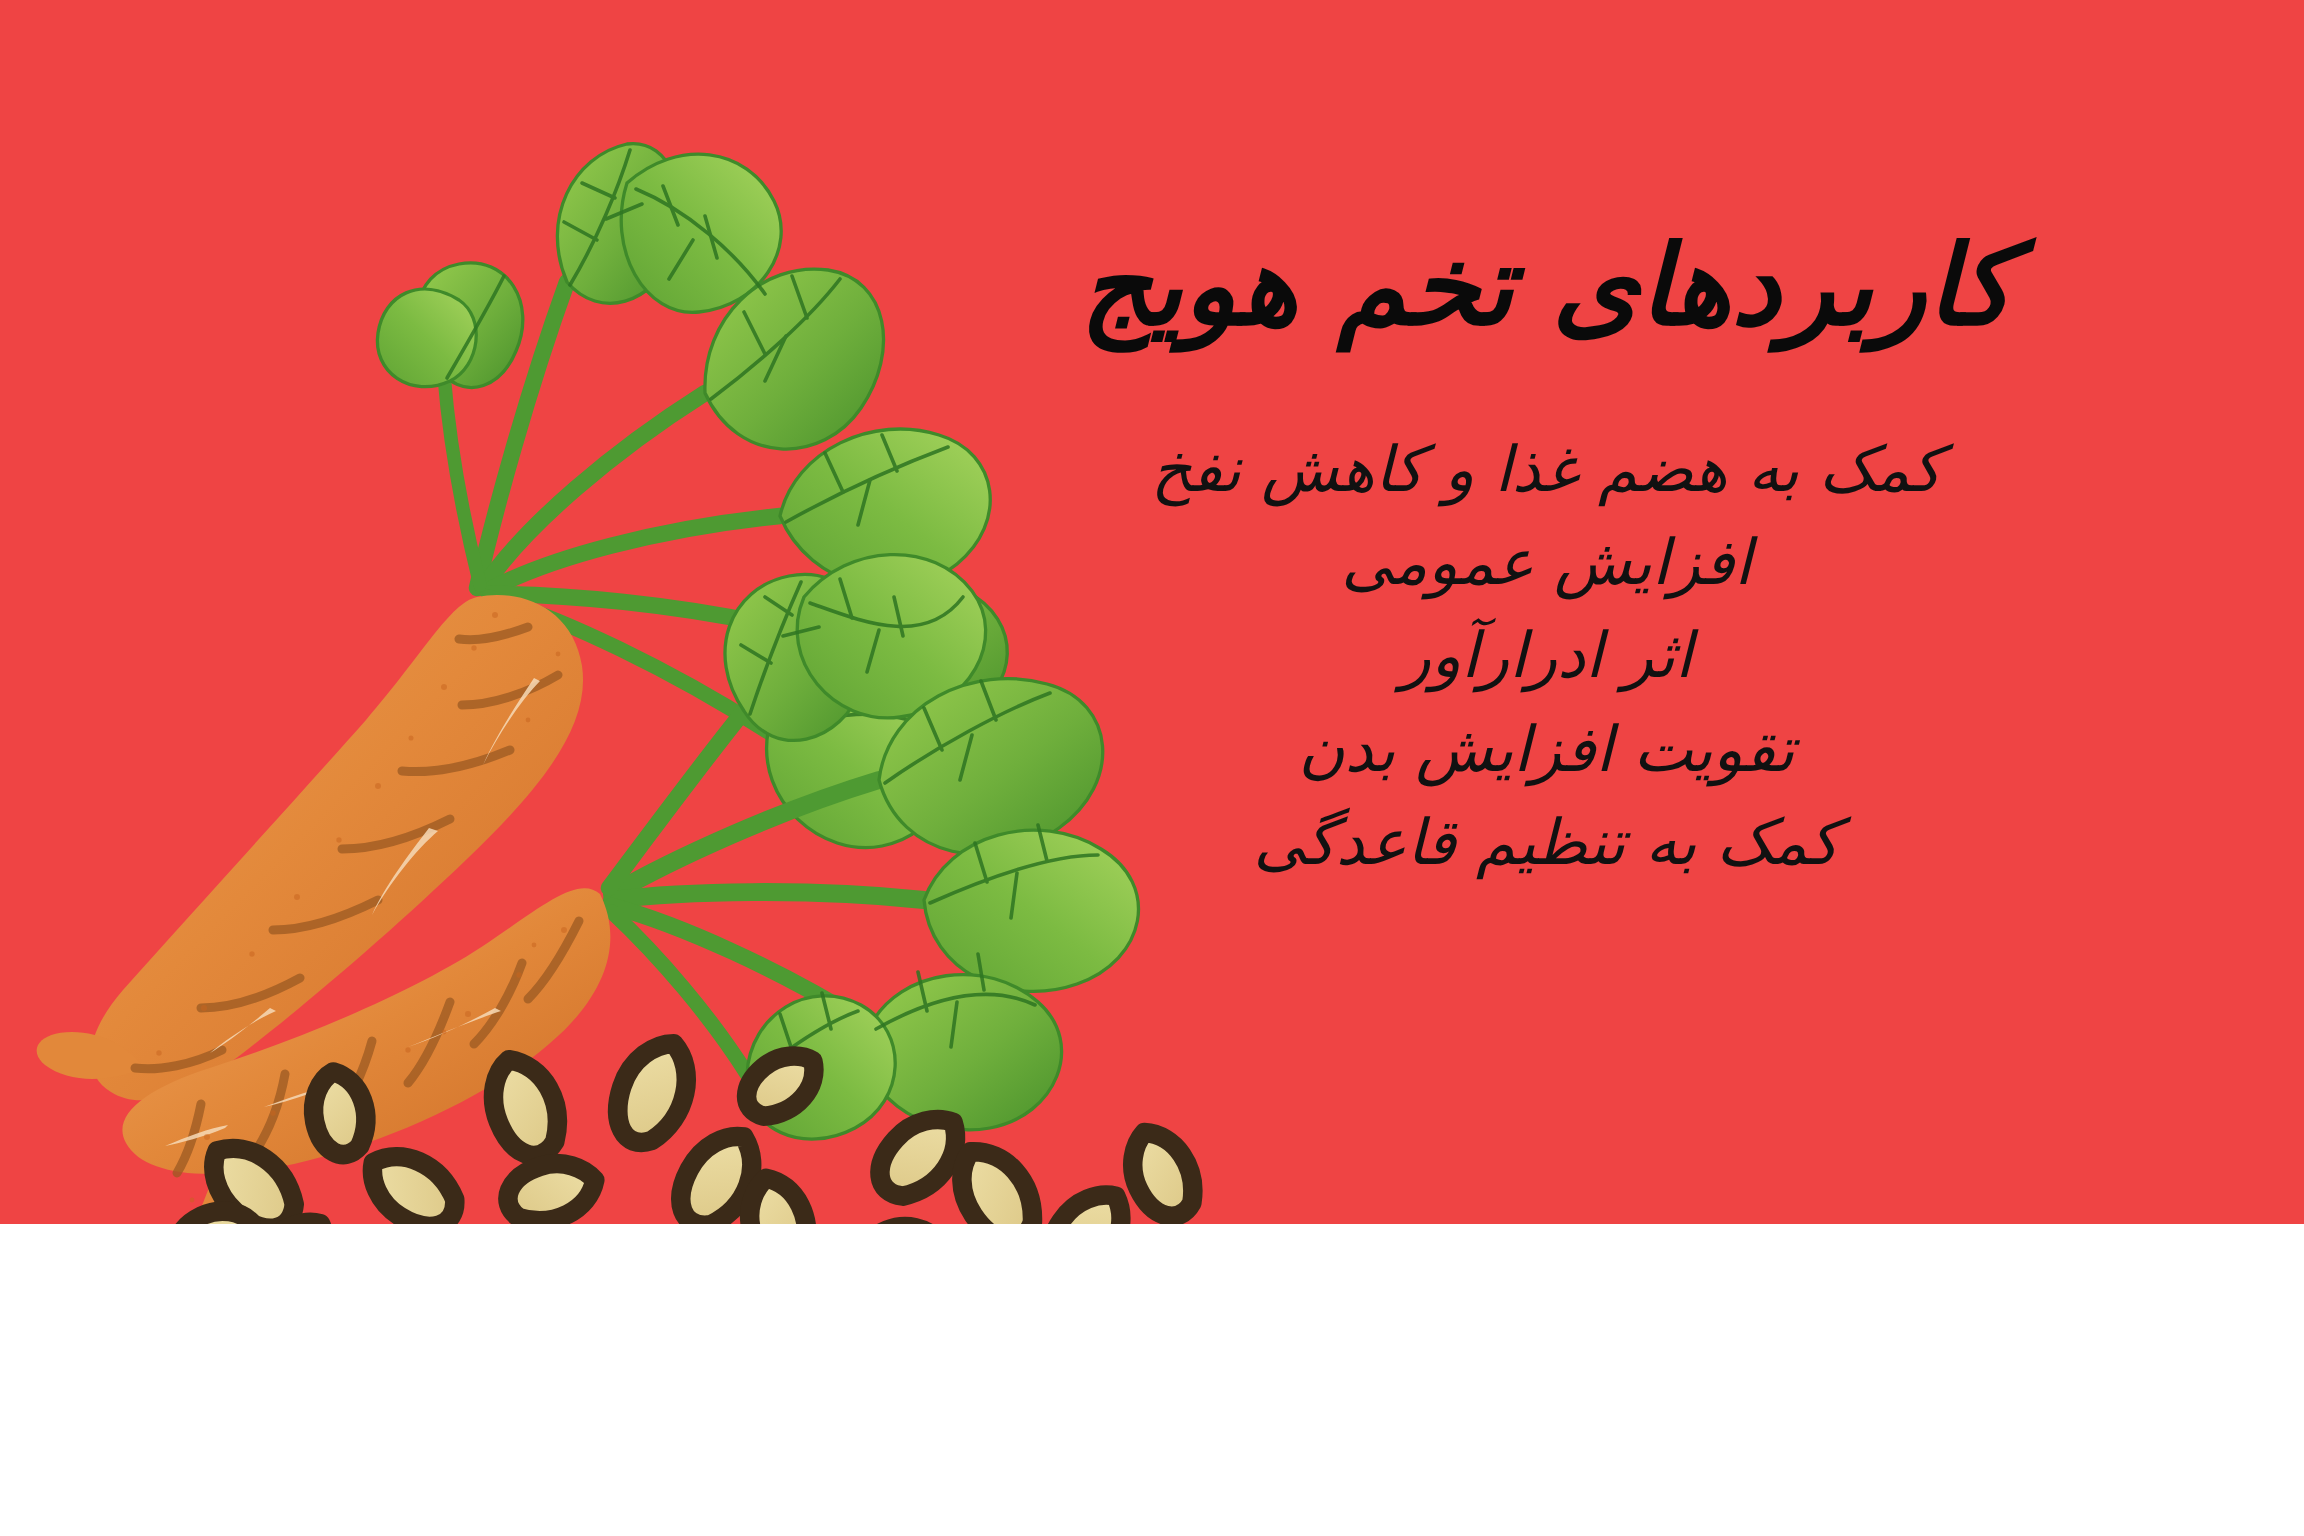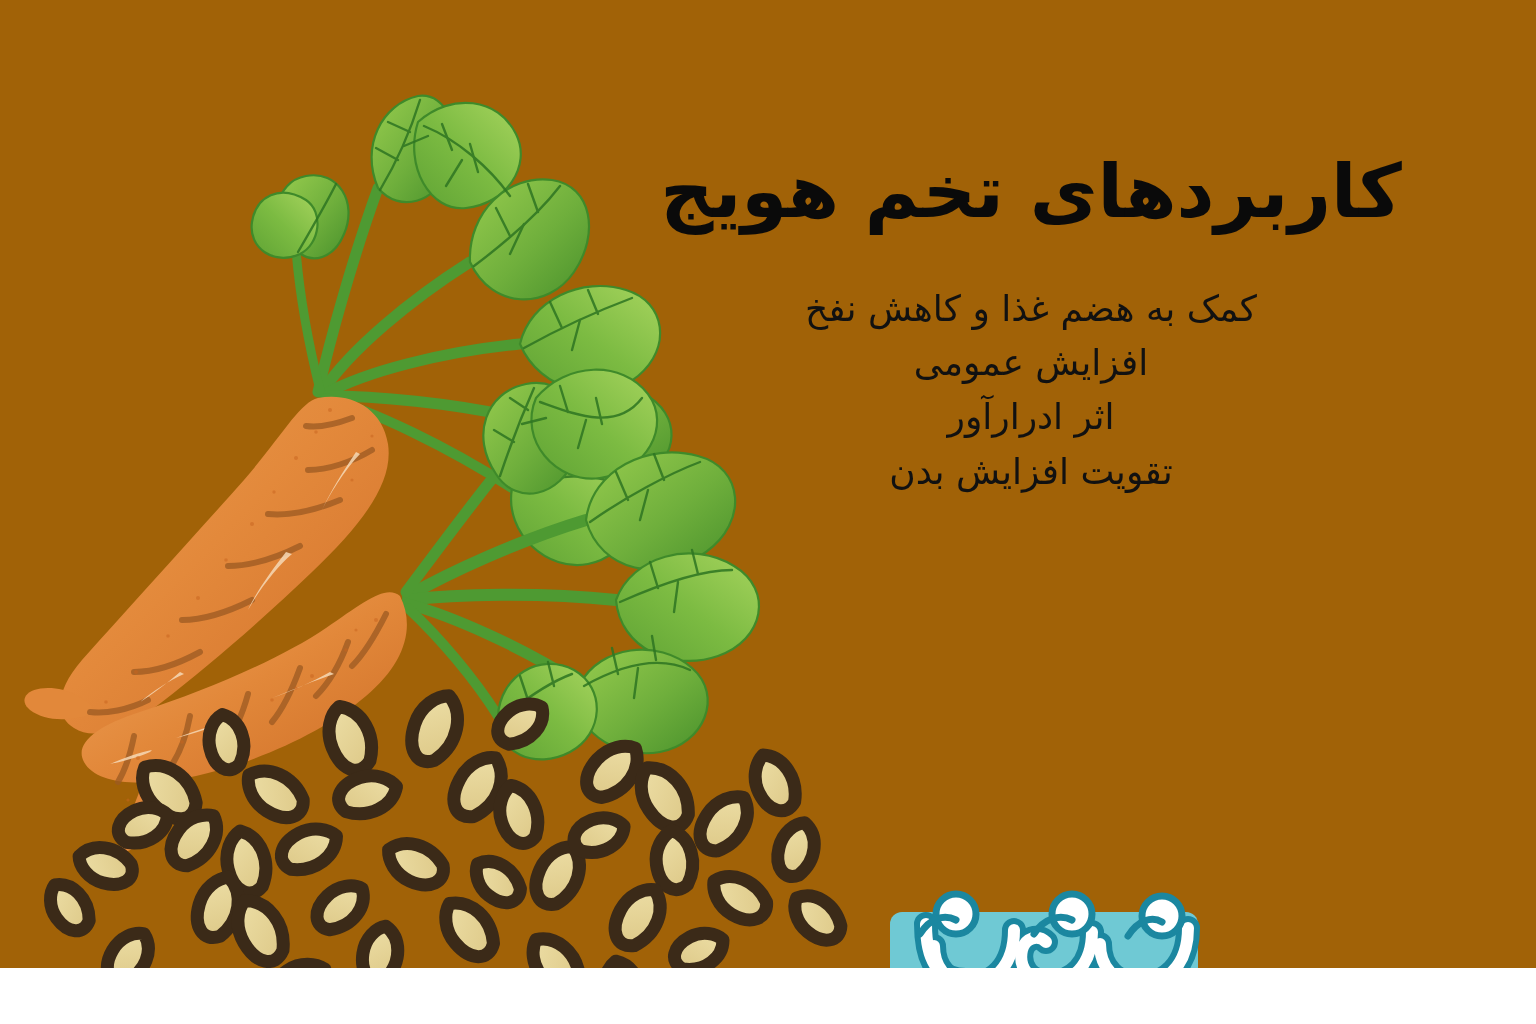--- a/index.html
+++ b/index.html
@@ -4,24 +4,25 @@
 <title>کاربردهای تخم هویج</title>
 <style>
   html, body {
     margin: 0;
     padding: 0;
     background: #ffffff;
   }
   #page {
     position: relative;
     width: 1536px;
-    height: 968px;
-    background: #a16207;
+    height: 816px;
+    background: #ef4444;
     overflow: hidden;
     font-family: "DejaVu Sans", "Liberation Sans", sans-serif;
+    font-style: italic;
   }
 
   
   #illustration {
     position: absolute;
     left: 0;
     top: 0;
     width: 900px;
     height: 1024px;
     pointer-events: none;
@@ -40,21 +41,21 @@
   #title {
     font-size: 74px;
     font-weight: 800;
     line-height: 1.12;
     color: #0a0a0a;
     letter-spacing: -0.5px;
     margin: 0 0 52px 0;
     white-space: nowrap;
   }
   .benefit {
-    font-size: 36px;
+    font-size: 42px;
     font-weight: 400;
     line-height: 1.34;
     color: #111111;
     margin: 0 0 6px 0;
     white-space: nowrap;
   }
 
   
   #logo {
     position: absolute;
@@ -386,20 +387,21 @@
       </g>
     </svg>
   </div>
 
   <div id="text-block">
     <h1 id="title">کاربردهای تخم هویج</h1>
     <p class="benefit">کمک به هضم غذا و کاهش نفخ</p>
     <p class="benefit">افزایش عمومی</p>
     <p class="benefit">اثر ادرارآور</p>
     <p class="benefit">تقویت افزایش بدن</p>
+    <p class="benefit">کمک به تنظیم قاعدگی</p>
   </div>
 
   <div id="logo" title="نی نی بان">
     <svg viewBox="0 0 336 124" xmlns="http://www.w3.org/2000/svg">
 
       <rect x="14" y="32" width="308" height="72" rx="12" fill="#6FC9D4"></rect>
 
       <g fill="none" stroke-linecap="round" stroke-linejoin="round">
 
         <g stroke="#1B87A0" stroke-width="24">

